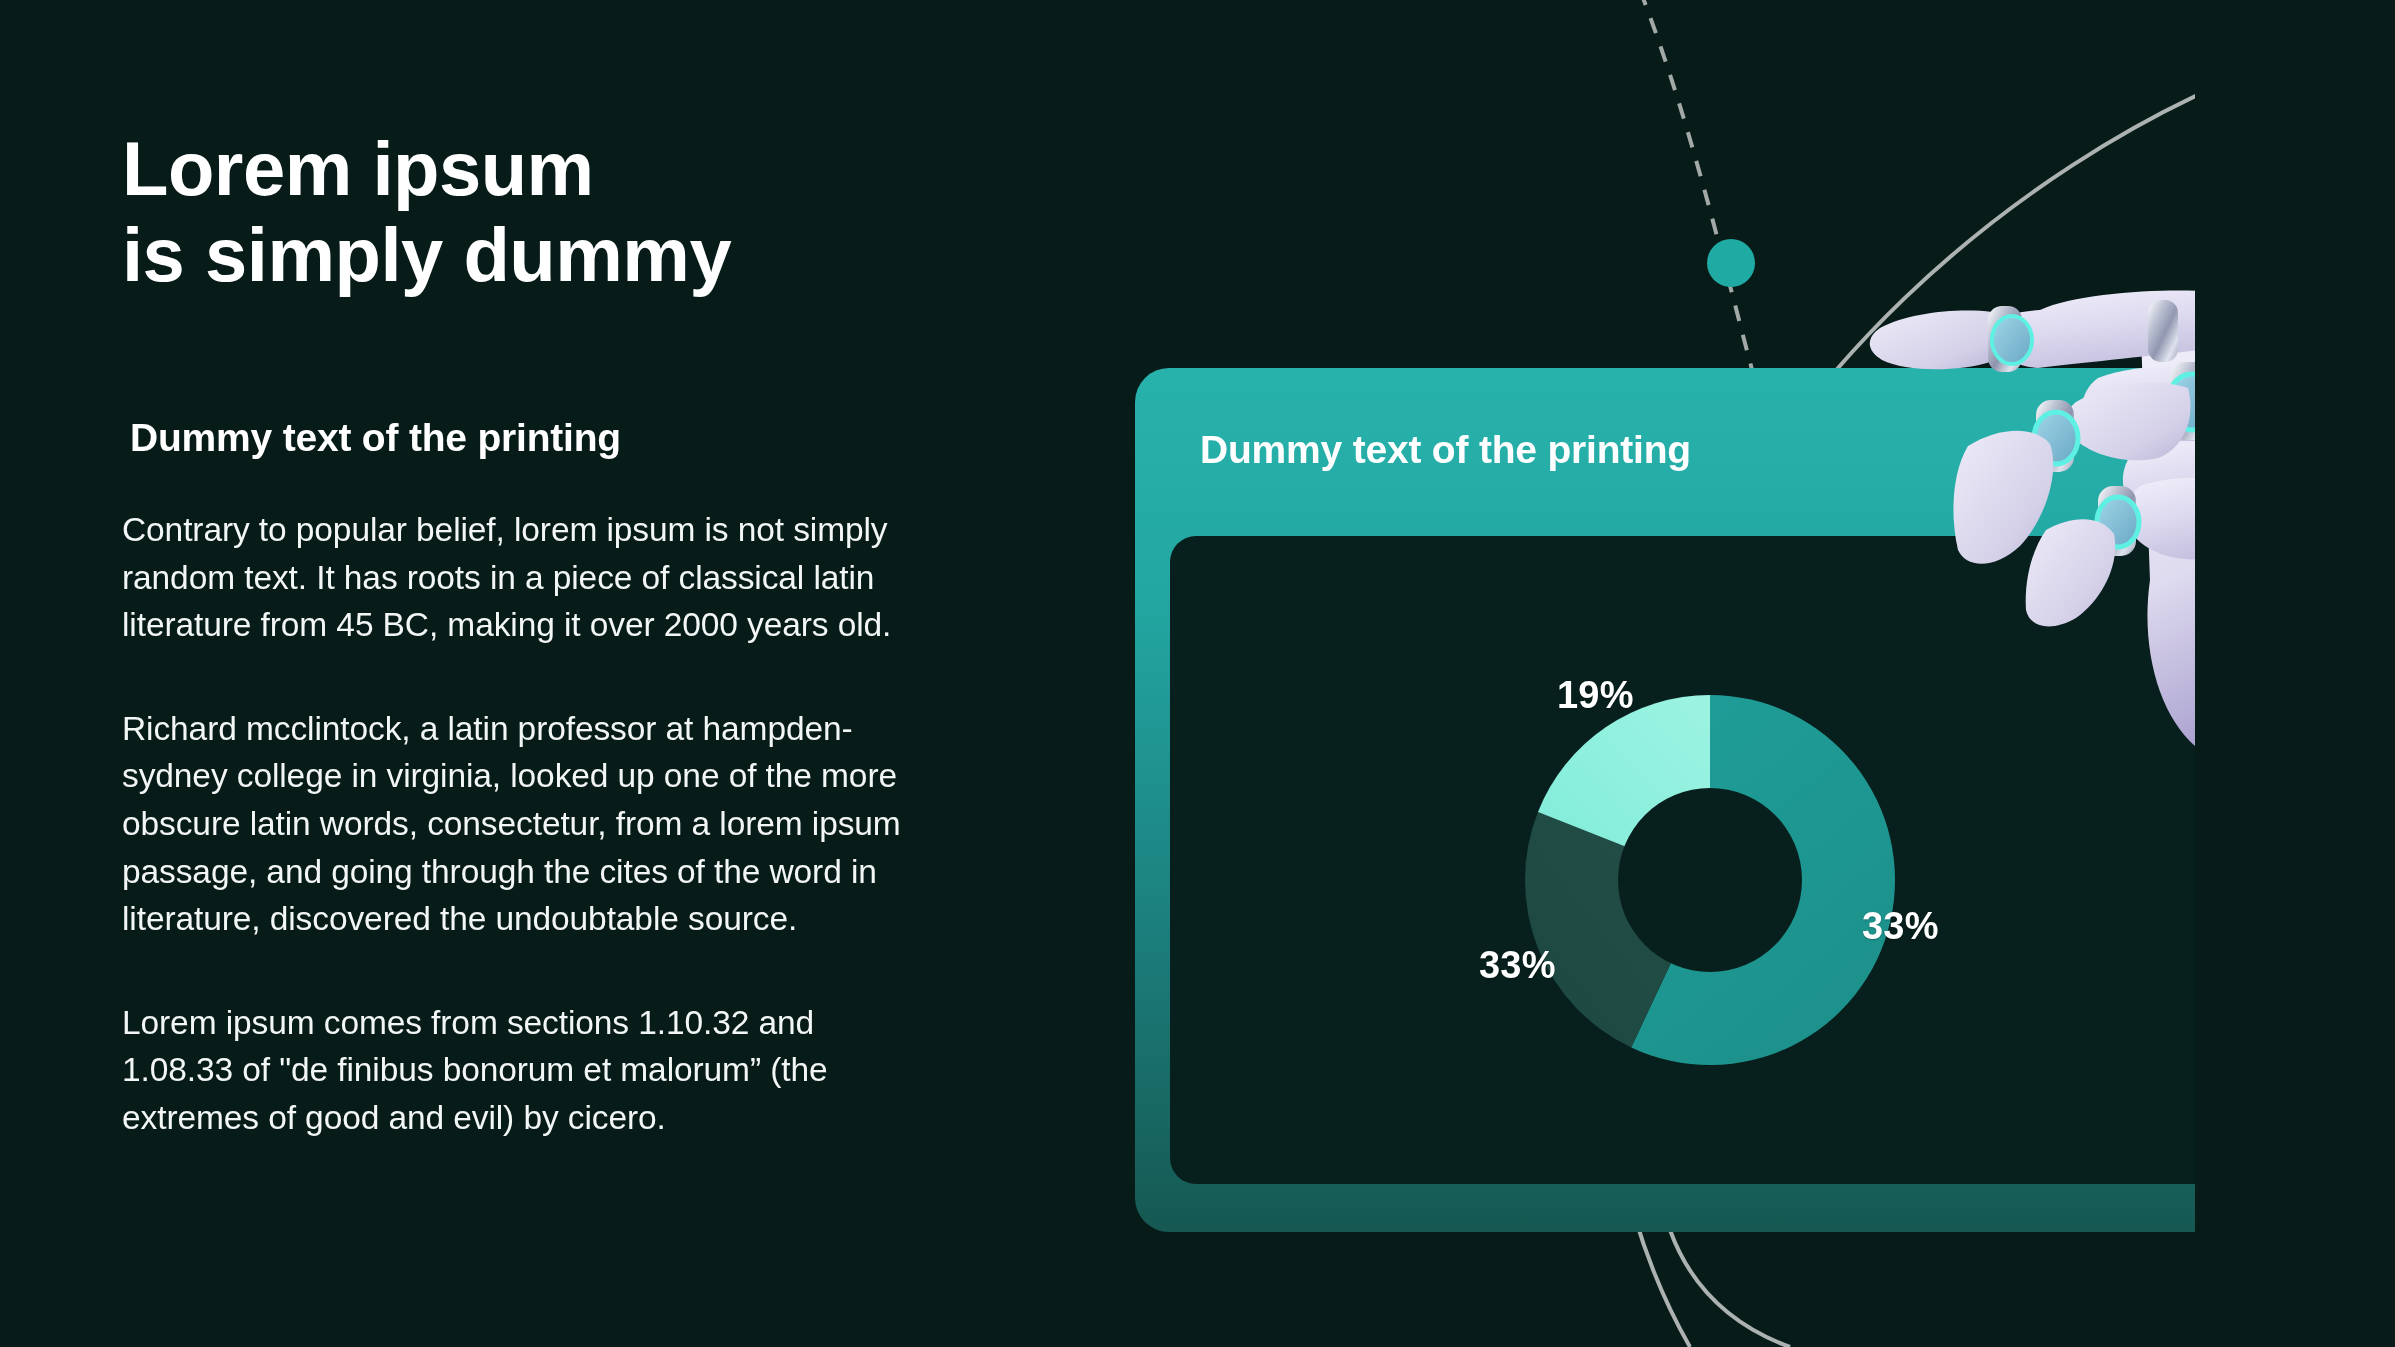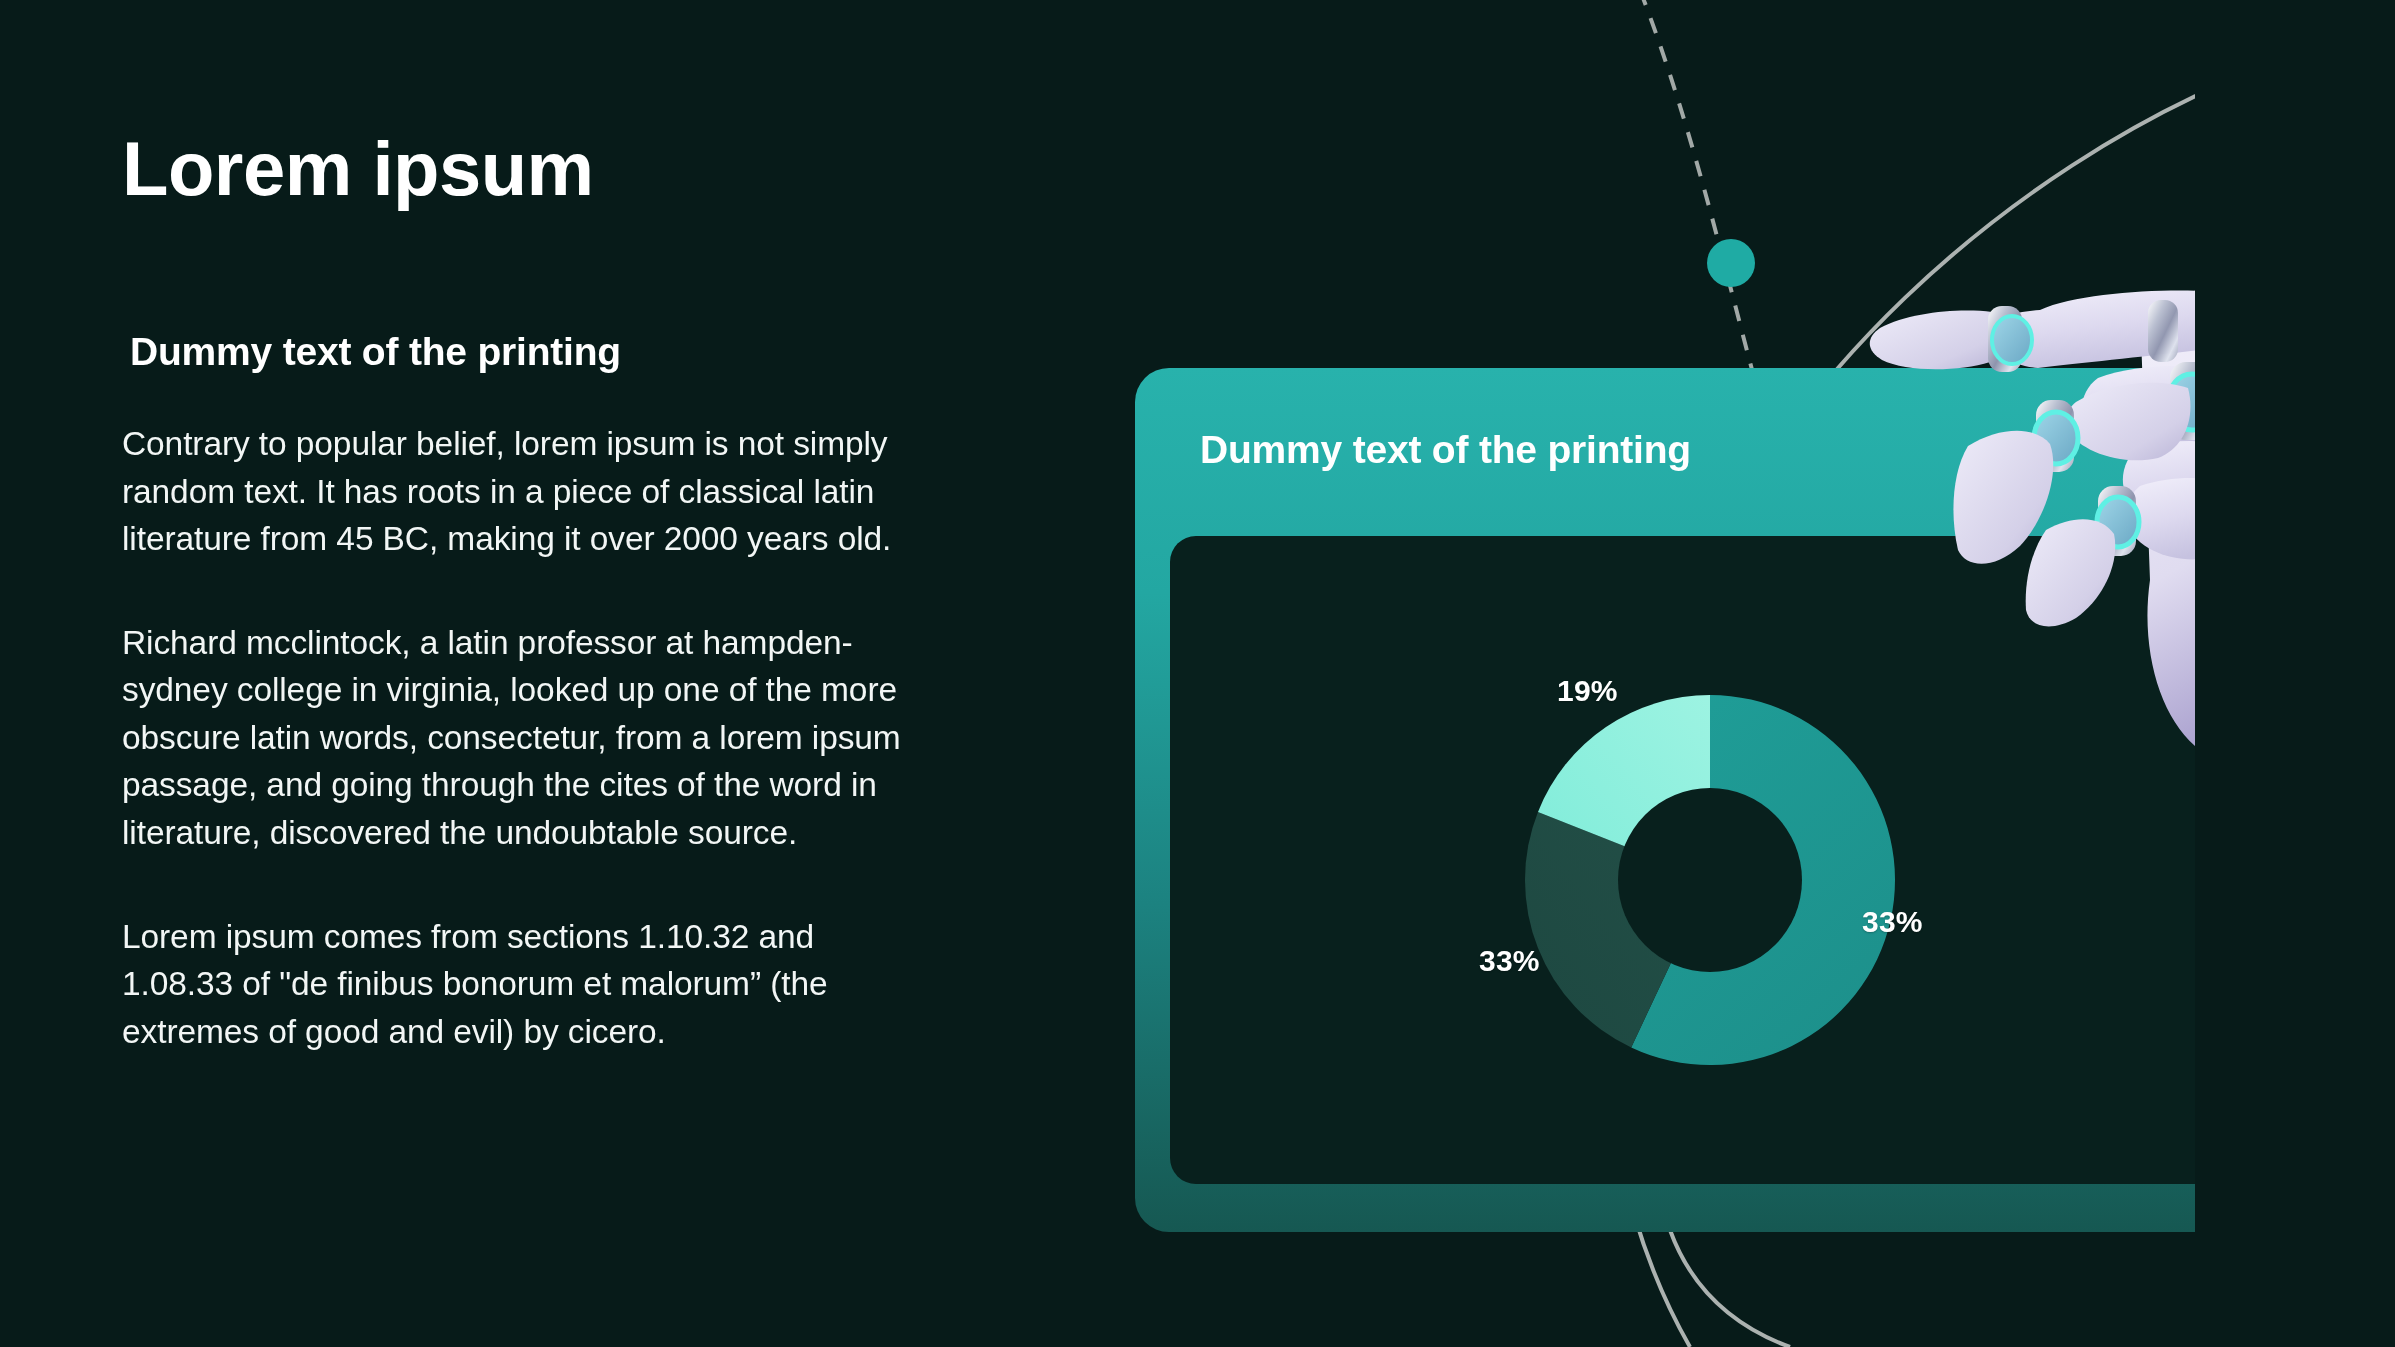--- a/index.html
+++ b/index.html
@@ -80,21 +80,21 @@
 
   
   .donut-wrap {
     position:absolute;
     left:1520px; top:690px;
     width:380px; height:380px;
   }
   .donut-label {
     position:absolute;
     color:#ffffff;
-    font-size:30px;
+    font-size:38px;
     font-weight:bold;
     letter-spacing:0.2px;
     text-shadow:0 1px 2px rgba(0,0,0,.25);
   }
   .lbl-57 { left:1862px; top:905px; }
   .lbl-24 { left:1479px; top:944px; }
   .lbl-19 { left:1557px; top:674px; }
 
   
   .hand-layer {
@@ -116,20 +116,21 @@
     <path d="M 1640 -10 C 1690 120 1720 250 1760 400 C 1800 545 1840 640 1905 720" fill="none" stroke="#c9cdcb" stroke-width="4" stroke-dasharray="16 14" opacity="0.8"></path>
 
     <path d="M 1670 1230 C 1690 1285 1730 1325 1790 1347" fill="none" stroke="#c9cdcb" stroke-width="4" opacity="0.85"></path>
 
     <circle cx="1731" cy="263" r="24" fill="#1faba4"></circle>
   </svg>
 
   <div class="left-col">
     <h1 class="headline">
       <span class="ln ln1">Lorem ipsum</span>
+      <span class="ln ln2">is simply dummy</span>
     </h1>
 
     <h2 class="subhead">Dummy text of the printing</h2>
 
     <p class="body-para p1">Contrary to popular belief, lorem ipsum is not simply
 random text. It has roots in a piece of classical latin
 literature from 45 BC, making it over 2000 years old.</p>
     <p class="body-para p2">Richard mcclintock, a latin professor at hampden-
 sydney college in virginia, looked up one of the more
 obscure latin words, consectetur, from a lorem ipsum

